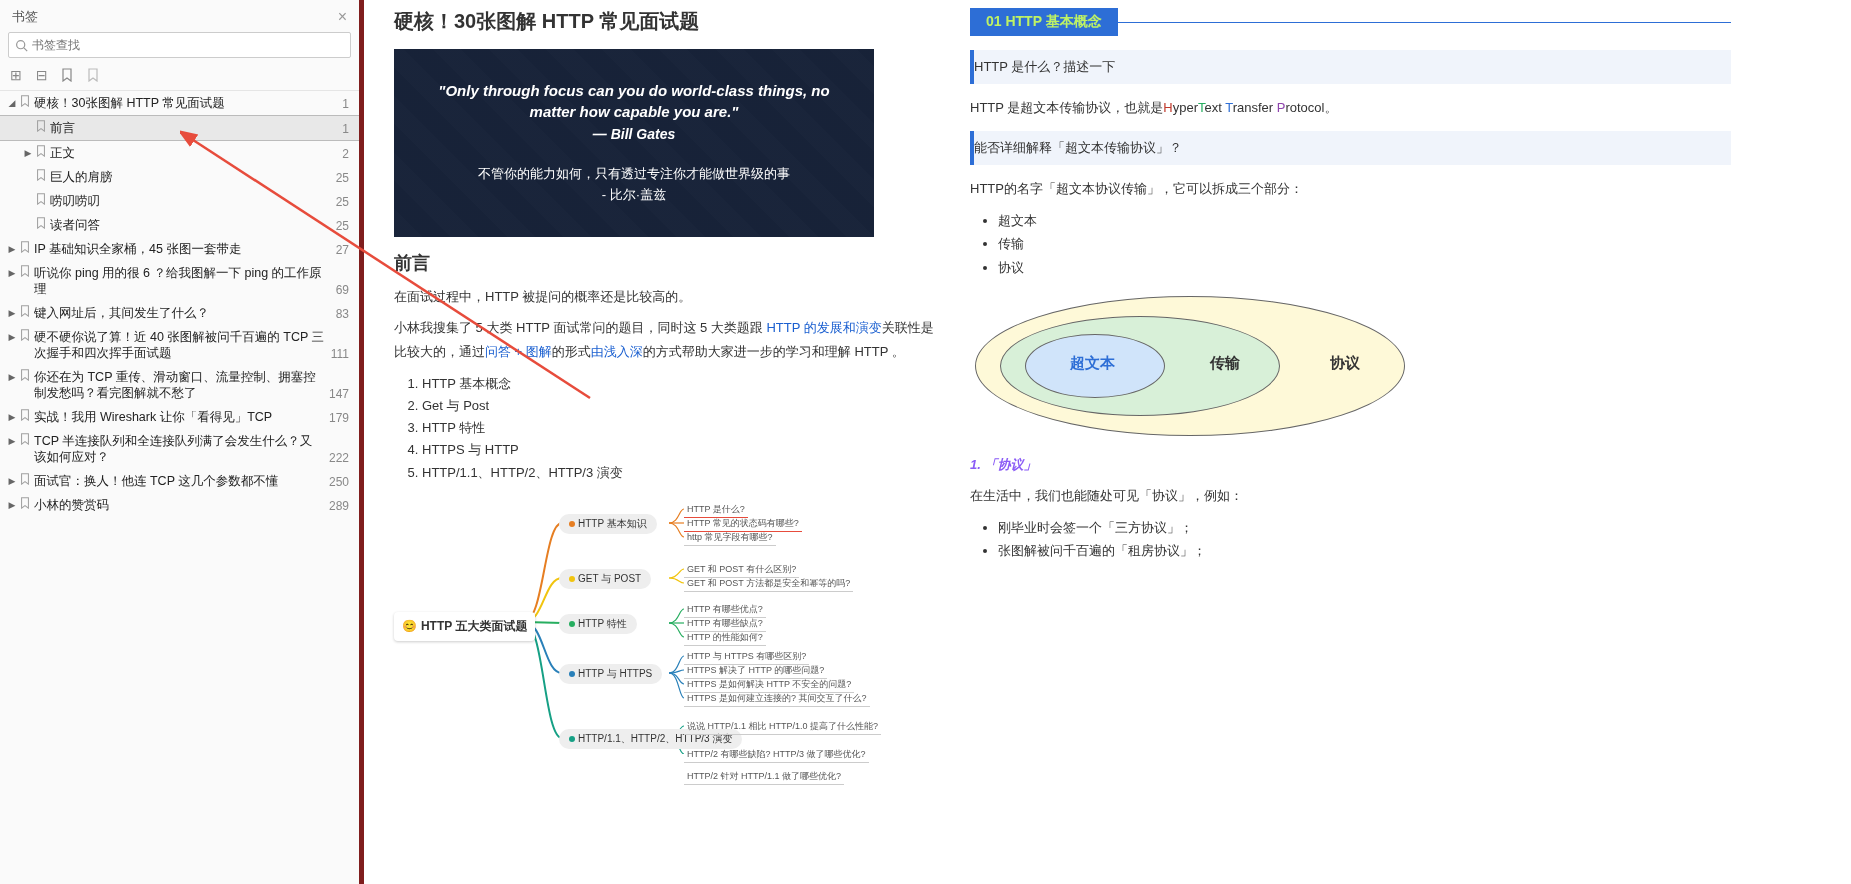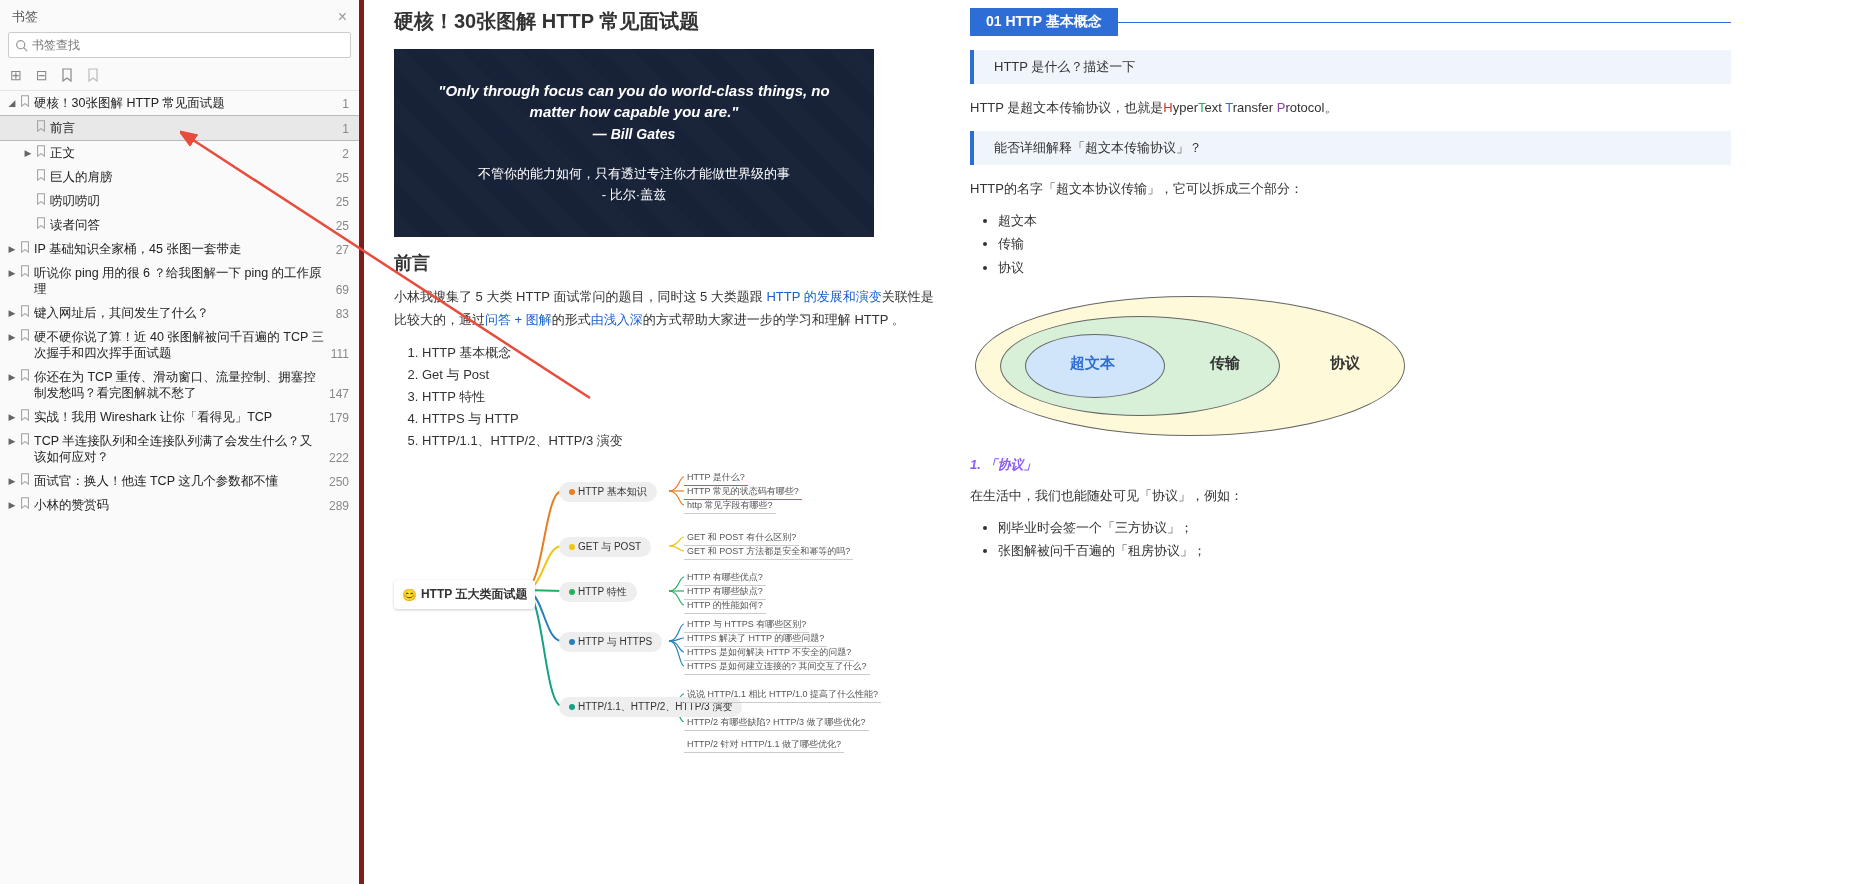--- a/index.html
+++ b/index.html
@@ -40,24 +40,24 @@
 .hero .quote-en { font-style: italic; font-weight: bold; font-size: 15px; line-height: 1.4; }
 .hero .quote-author-en { font-style: italic; font-weight: bold; font-size: 14px; margin-top: 4px; }
 .hero .quote-cn { font-size: 13px; margin-top: 22px; line-height: 1.6; }
 
 .para { font-size: 13px; line-height: 1.8; margin: 8px 0; color: #333; }
 .link-blue { color: #1a5fd0; }
 .ol { list-style: decimal; padding-left: 28px; margin: 10px 0; }
 .ol li { font-size: 13px; line-height: 1.7; }
 
 .section-banner { display: flex; align-items: center; margin-bottom: 14px; }
-.banner-block { background: #2d6ed6; color: #ffffff; padding: 5px 16px; font-size: 14px; font-weight: bold; }
+.banner-block { background: #2d6ed6; color: #bef264; padding: 5px 16px; font-size: 14px; font-weight: bold; }
 .banner-line { flex: 1; height: 1px; background: #2d6ed6; }
 
-.quote-block { border-left: 4px solid #2d6ed6; background: #f0f4fb; padding: 8px 20px; margin: 12px 0; font-size: 13px; }
+.quote-block { border-left: 4px solid #2d6ed6; background: #f0f4fb; padding: 8px 0; margin: 12px 0; font-size: 13px; }
 
 .ul { list-style: disc; padding-left: 28px; margin: 8px 0; }
 .ul li { font-size: 13px; line-height: 1.8; }
 .italic-blue { font-style: italic; color: #8b5cf6; font-weight: bold; }
 
 
 .mindmap { width: 480px; height: 260px; position: relative; font-size: 10px; }
 .mm-root { position: absolute; left: 0; top: 118px; background: #fff; border-radius: 4px; padding: 6px 8px; font-weight: bold; font-size: 12px; display: flex; align-items: center; gap: 4px; box-shadow: 0 1px 3px rgba(0,0,0,0.2); }
 .mm-node { position: absolute; background: #eee; border-radius: 10px; padding: 3px 10px; font-size: 10px; display: flex; align-items: center; gap: 3px; }
 .mm-leaf { position: absolute; font-size: 9px; color: #555; white-space: nowrap; border-bottom: 1px solid #ccc; padding: 1px 3px; }
@@ -274,20 +274,21 @@
     <div class="hero">
       <div class="quote-en">"Only through focus can you do world-class things, no matter how capable you are."</div>
       <div class="quote-author-en">— Bill Gates</div>
       <div class="quote-cn">
         <span>不管你的能力如何，只有透过专注你才能做世界级的事</span><br>
         <span>- 比尔·盖兹</span>
       </div>
     </div>
 
     <h2 class="section-title">前言</h2>
+    <p class="para">在面试过程中，HTTP 被提问的概率还是比较高的。</p>
     <p class="para">
       <span>小林我搜集了 5 大类 HTTP 面试常问的题目，同时这 5 大类题跟 </span><span class="link-blue">HTTP 的发展和演变</span><span>关联性是比较大的，通过</span><span class="link-blue">问答 + 图解</span><span>的形式</span><span class="link-blue">由浅入深</span><span>的方式帮助大家进一步的学习和理解 HTTP 。</span>
     </p>
     <ol class="ol" id="preface-ol">
         <li>HTTP 基本概念</li>
         <li>Get 与 Post</li>
         <li>HTTP 特性</li>
         <li>HTTPS 与 HTTP</li>
         <li>HTTP/1.1、HTTP/2、HTTP/3 演变</li>
       </ol>

